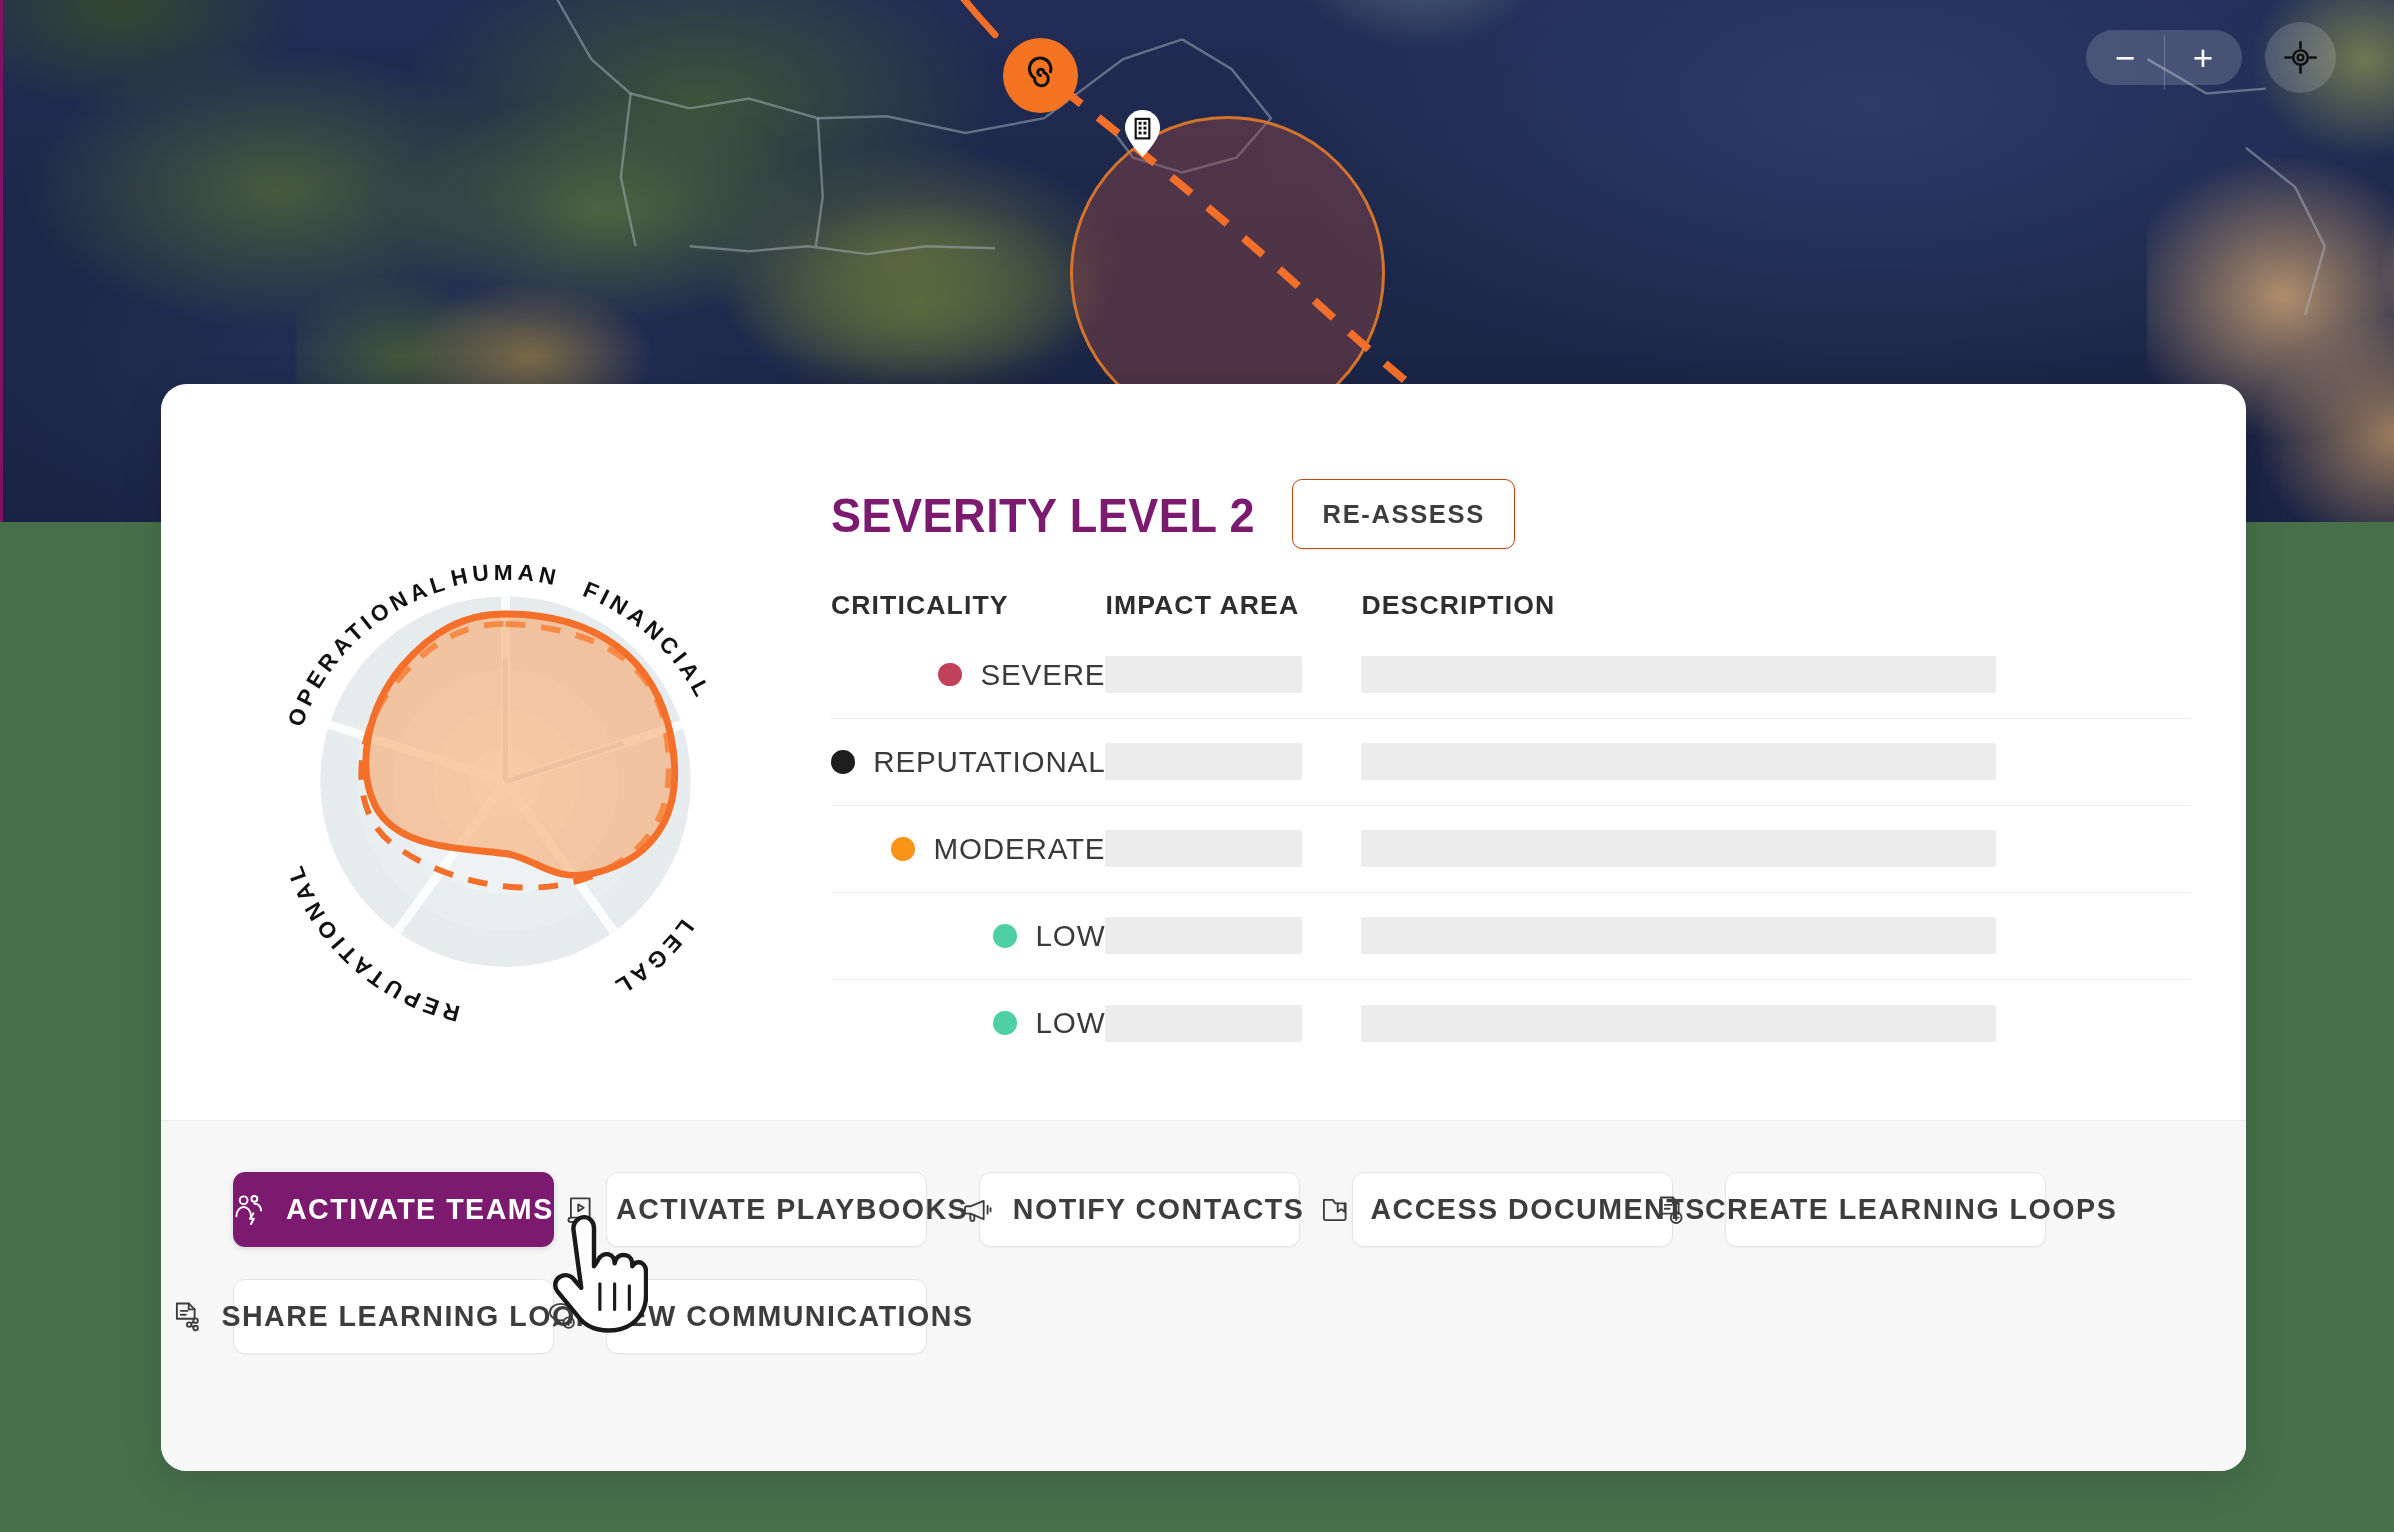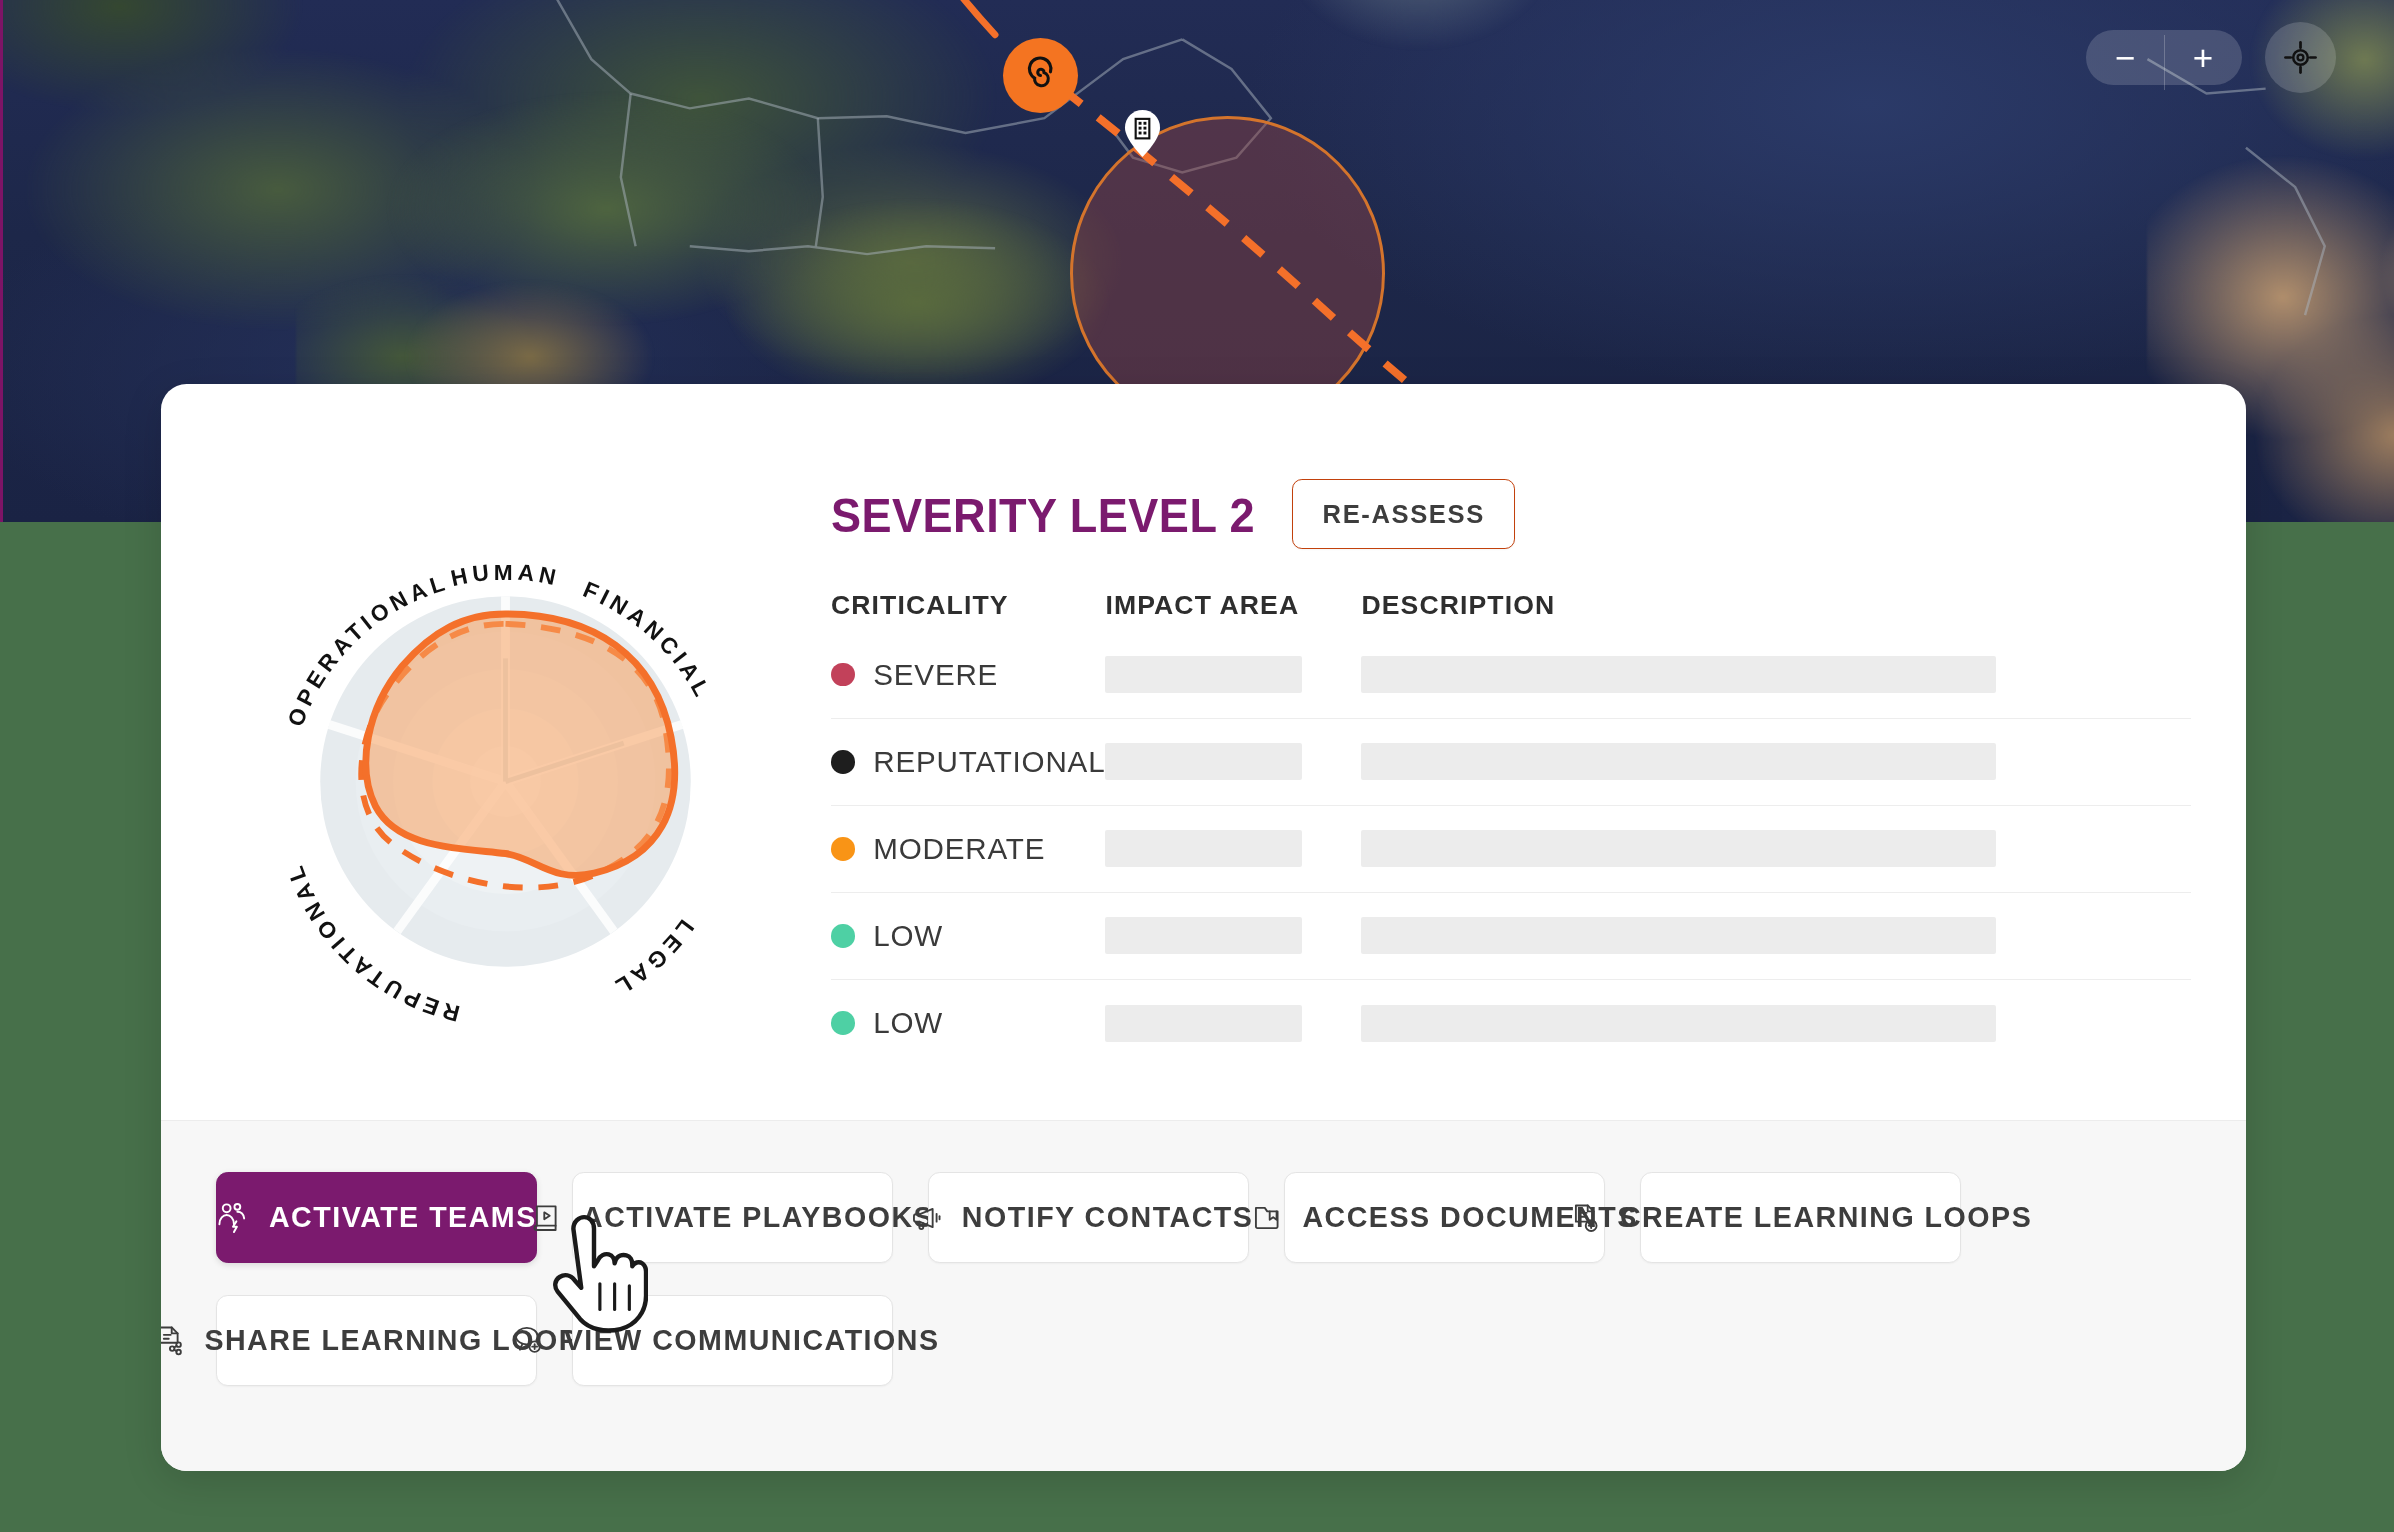--- a/index.html
+++ b/index.html
@@ -138,42 +138,43 @@
   }
 
   table.crit{ width:100%; border-collapse:collapse; margin-top:41px; }
   table.crit th{
     text-align:left; padding:0 0 9.9px 0;
     font-family:"Liberation Sans Narrow","Liberation Sans",sans-serif;
     font-size:26.6px; font-weight:bold; letter-spacing:1.1px; color:#2e2e2e;
   }
   table.crit td{ padding:0; border-bottom:1px solid #ededed; height:87px; vertical-align:middle; }
   table.crit tr:last-child td{ border-bottom:none; }
-  .crit-cell{ display:flex; align-items:center; gap:18.7px; }
+  .crit-cell{ display:flex; align-items:center; gap:18.7px;justify-content:flex-end; }
   .dot{ width:23.6px; height:23.6px; border-radius:50%; flex:none; }
   .crit-label{
     font-family:"Liberation Sans Narrow","Liberation Sans",sans-serif;
     font-size:29.6px; letter-spacing:0.8px; color:#3a3a3a; white-space:nowrap;
   }
   .ph{ background:#ececec; height:37px; border-radius:2px; }
   .col-crit{ width:266px; }
   .col-impact{ width:256px; }
 
   
   .footer{
     position:absolute; left:0; bottom:0; width:100%; height:351px;
     background:#f7f7f7; border-top:1px solid #ececec;
     padding:51px 55px; 
   }
   .btn-grid{ display:flex; flex-wrap:wrap; gap:31.5px 35px; }
   .abtn{
-    height:91px; border:1px solid #e4e4e4; border-radius:11.8px; background:#fff;
+    height:75px; border:1px solid #e4e4e4; border-radius:11.8px; background:#fff;
     display:flex; align-items:center; justify-content:center; gap:19.7px;
     padding:0 33px; cursor:pointer; position:relative;
     box-shadow:0 1px 2px rgba(0,0,0,.04);
+    margin-left:17px;
   }
   .abtn .lbl{
     font-family:"Liberation Sans Narrow","Liberation Sans",sans-serif;
     font-size:28.6px; font-weight:bold; letter-spacing:1.5px; color:#3d3d3d; white-space:nowrap;
   }
   .abtn.primary{ background:#7B1A6E; border-color:#7B1A6E; box-shadow:0 2px 5.9px rgba(0,0,0,.12); }
   .abtn.primary .lbl{ color:#fff; }
   .abtn.w1{ width:321px; }
   .abtn.w2{ width:321px; }
   .abtn.w3{ width:321px;padding-left:20px; }

